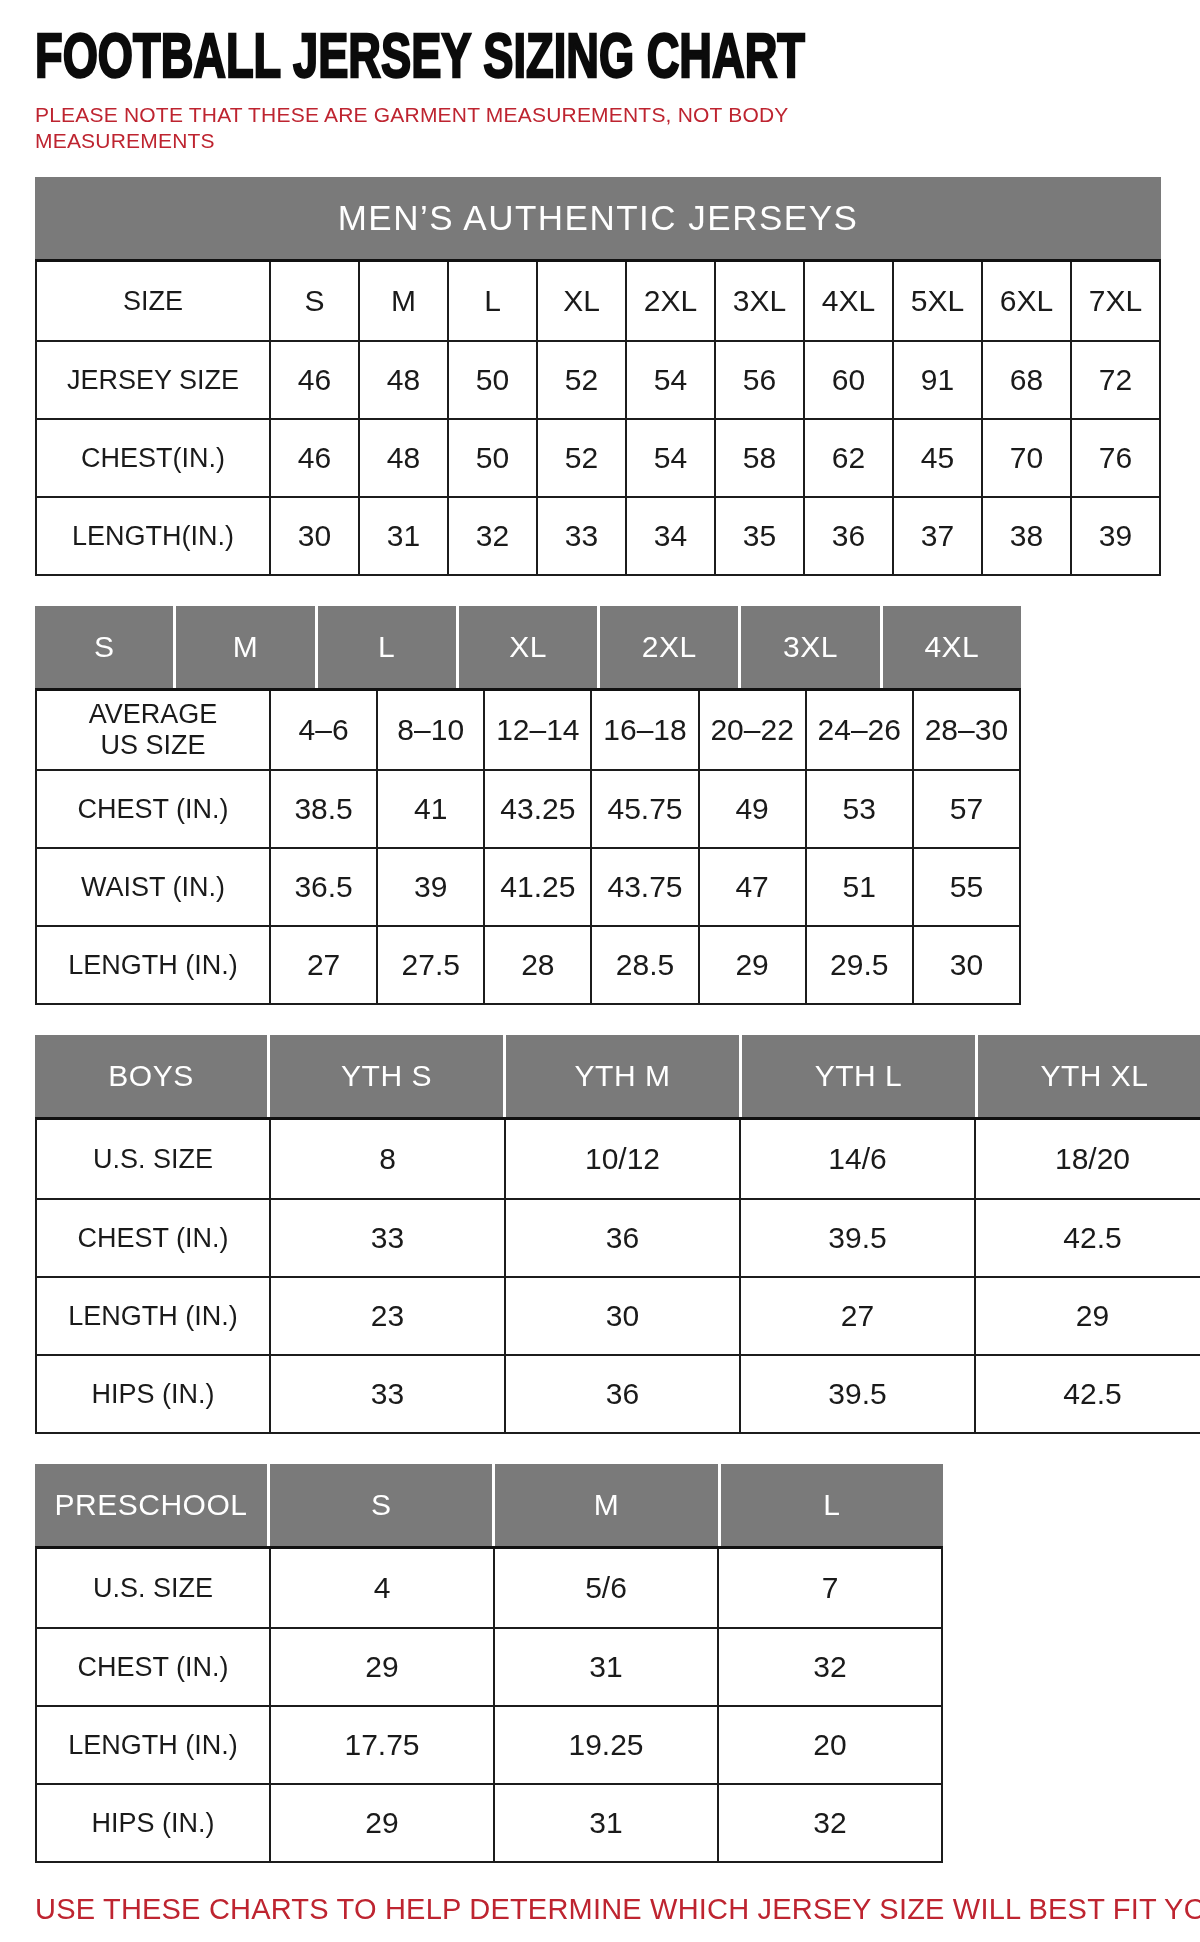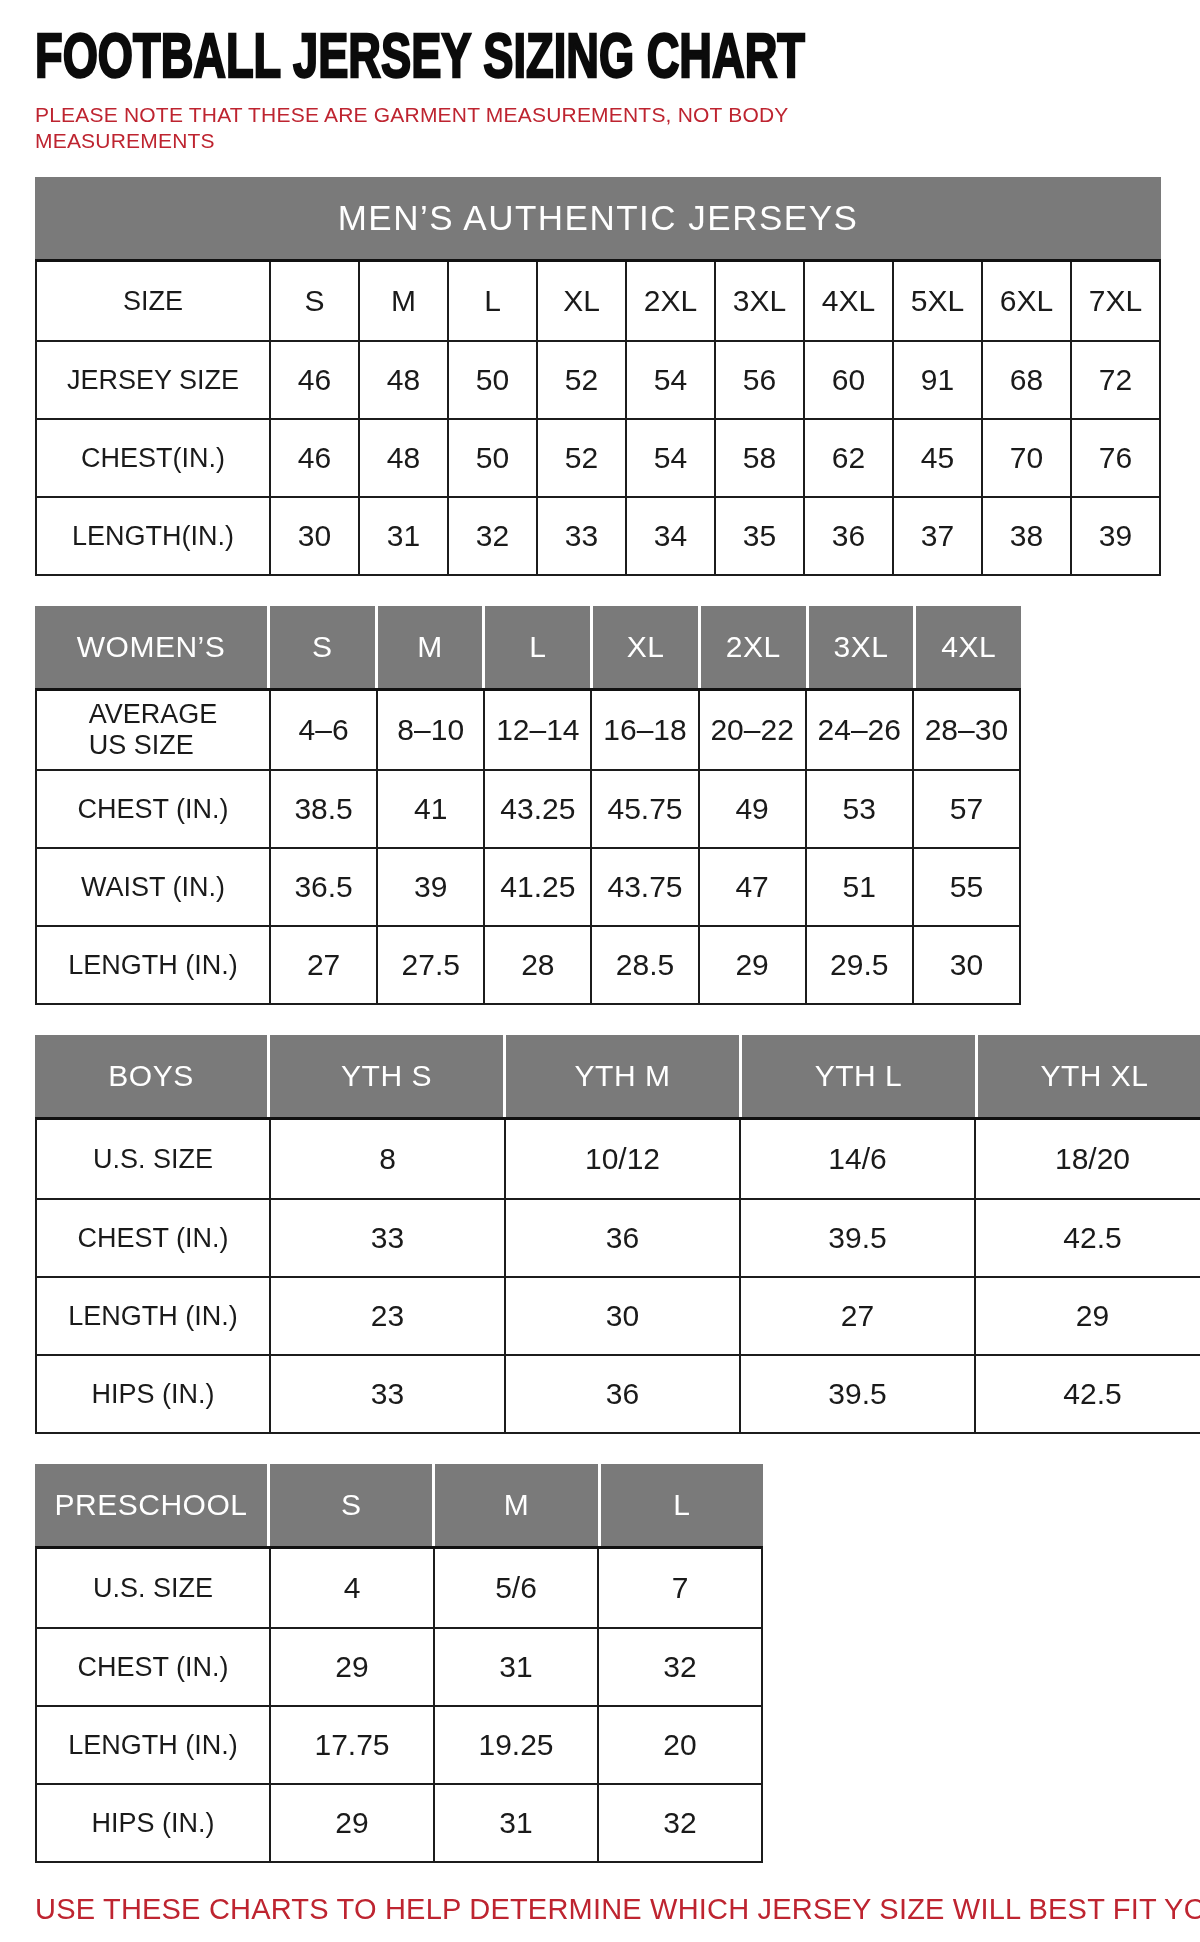--- a/index.html
+++ b/index.html
@@ -40,21 +40,21 @@
     line-height: 1.22;
     letter-spacing: 0.2px;
   }
 
   .tables { margin-top: 24px; }
 
   .size-table { margin-bottom: 30px; }
   .table-mens      { width: 1126px; }
   .table-womens    { width: 986px;  }
   .table-boys      { width: 1176px;  }
-  .table-preschool { width: 728px;  }
+  .table-preschool { width: 908px;  }
 
   .merged-header {
     height: 82px;
     background: var(--gray);
     color: #ffffff;
     display: flex; align-items: center; justify-content: center;
     font-size: 35px;
     letter-spacing: 1.5px;
   }
 
@@ -76,20 +76,21 @@
   .body-row + .body-row { border-top: 2px solid var(--border); }
 
   .cell {
     display: flex; align-items: center; justify-content: center;
     font-size: 30px;
     color: #1a1a1a;
   }
   .label-cell {
     flex: 0 0 232px;
     font-size: 27px;
+    text-align: center;
     white-space: pre-line;
     line-height: 1.15;
   }
   .value-cell { flex: 1 1 0; border-left: 2px solid var(--border); }
 
   .footer {
     margin: 14px 0 0 0;
     color: var(--red);
     font-size: 29px;
     white-space: nowrap;
@@ -157,21 +158,20 @@
             <div class="cell value-cell">35</div>
             <div class="cell value-cell">36</div>
             <div class="cell value-cell">37</div>
             <div class="cell value-cell">38</div>
             <div class="cell value-cell">39</div>
           </div>
         </div>
       </div>
       <div class="size-table table-womens">
         <div class="header-row">
-          <div class="header-cell header-label-cell">WOMEN’S</div>
           <div class="header-cell header-value-cell">S</div>
           <div class="header-cell header-value-cell">M</div>
           <div class="header-cell header-value-cell">L</div>
           <div class="header-cell header-value-cell">XL</div>
           <div class="header-cell header-value-cell">2XL</div>
           <div class="header-cell header-value-cell">3XL</div>
           <div class="header-cell header-value-cell">4XL</div>
         </div>
         <div class="table-body">
           <div class="body-row">

